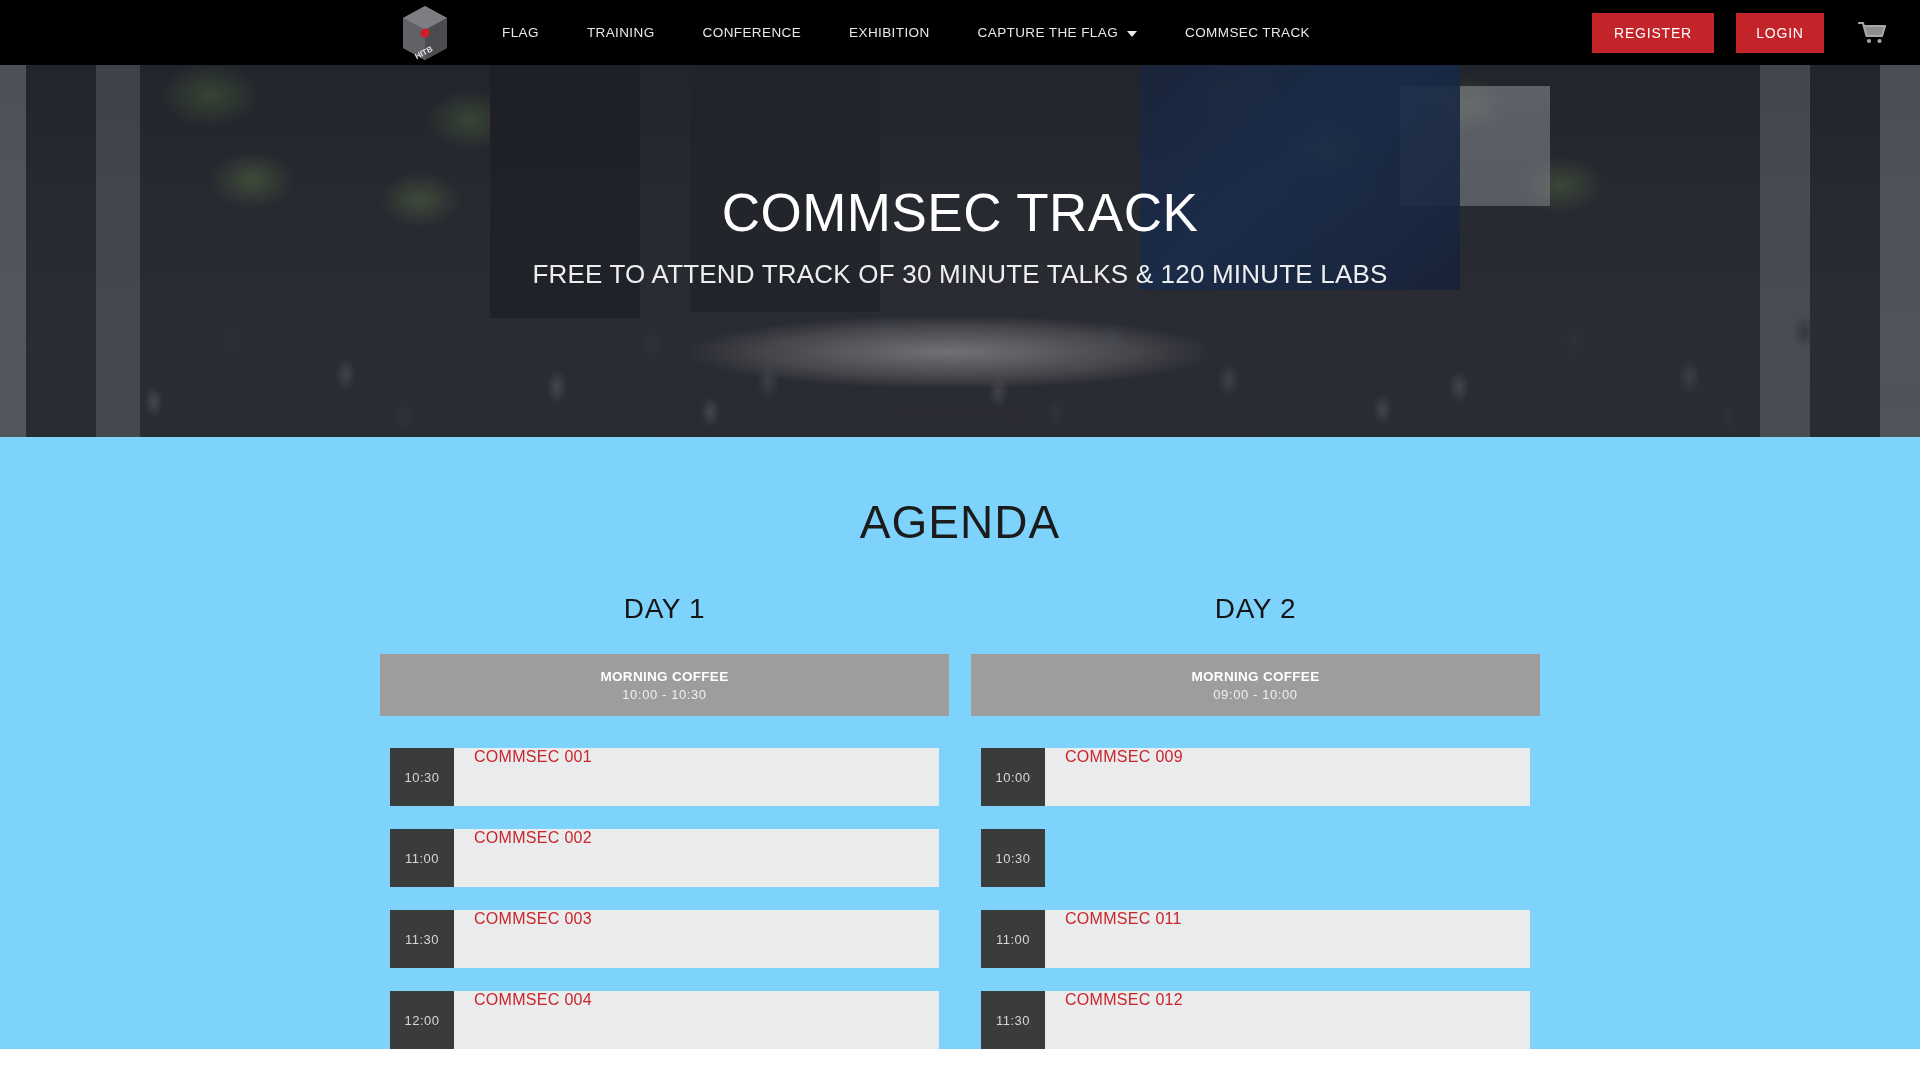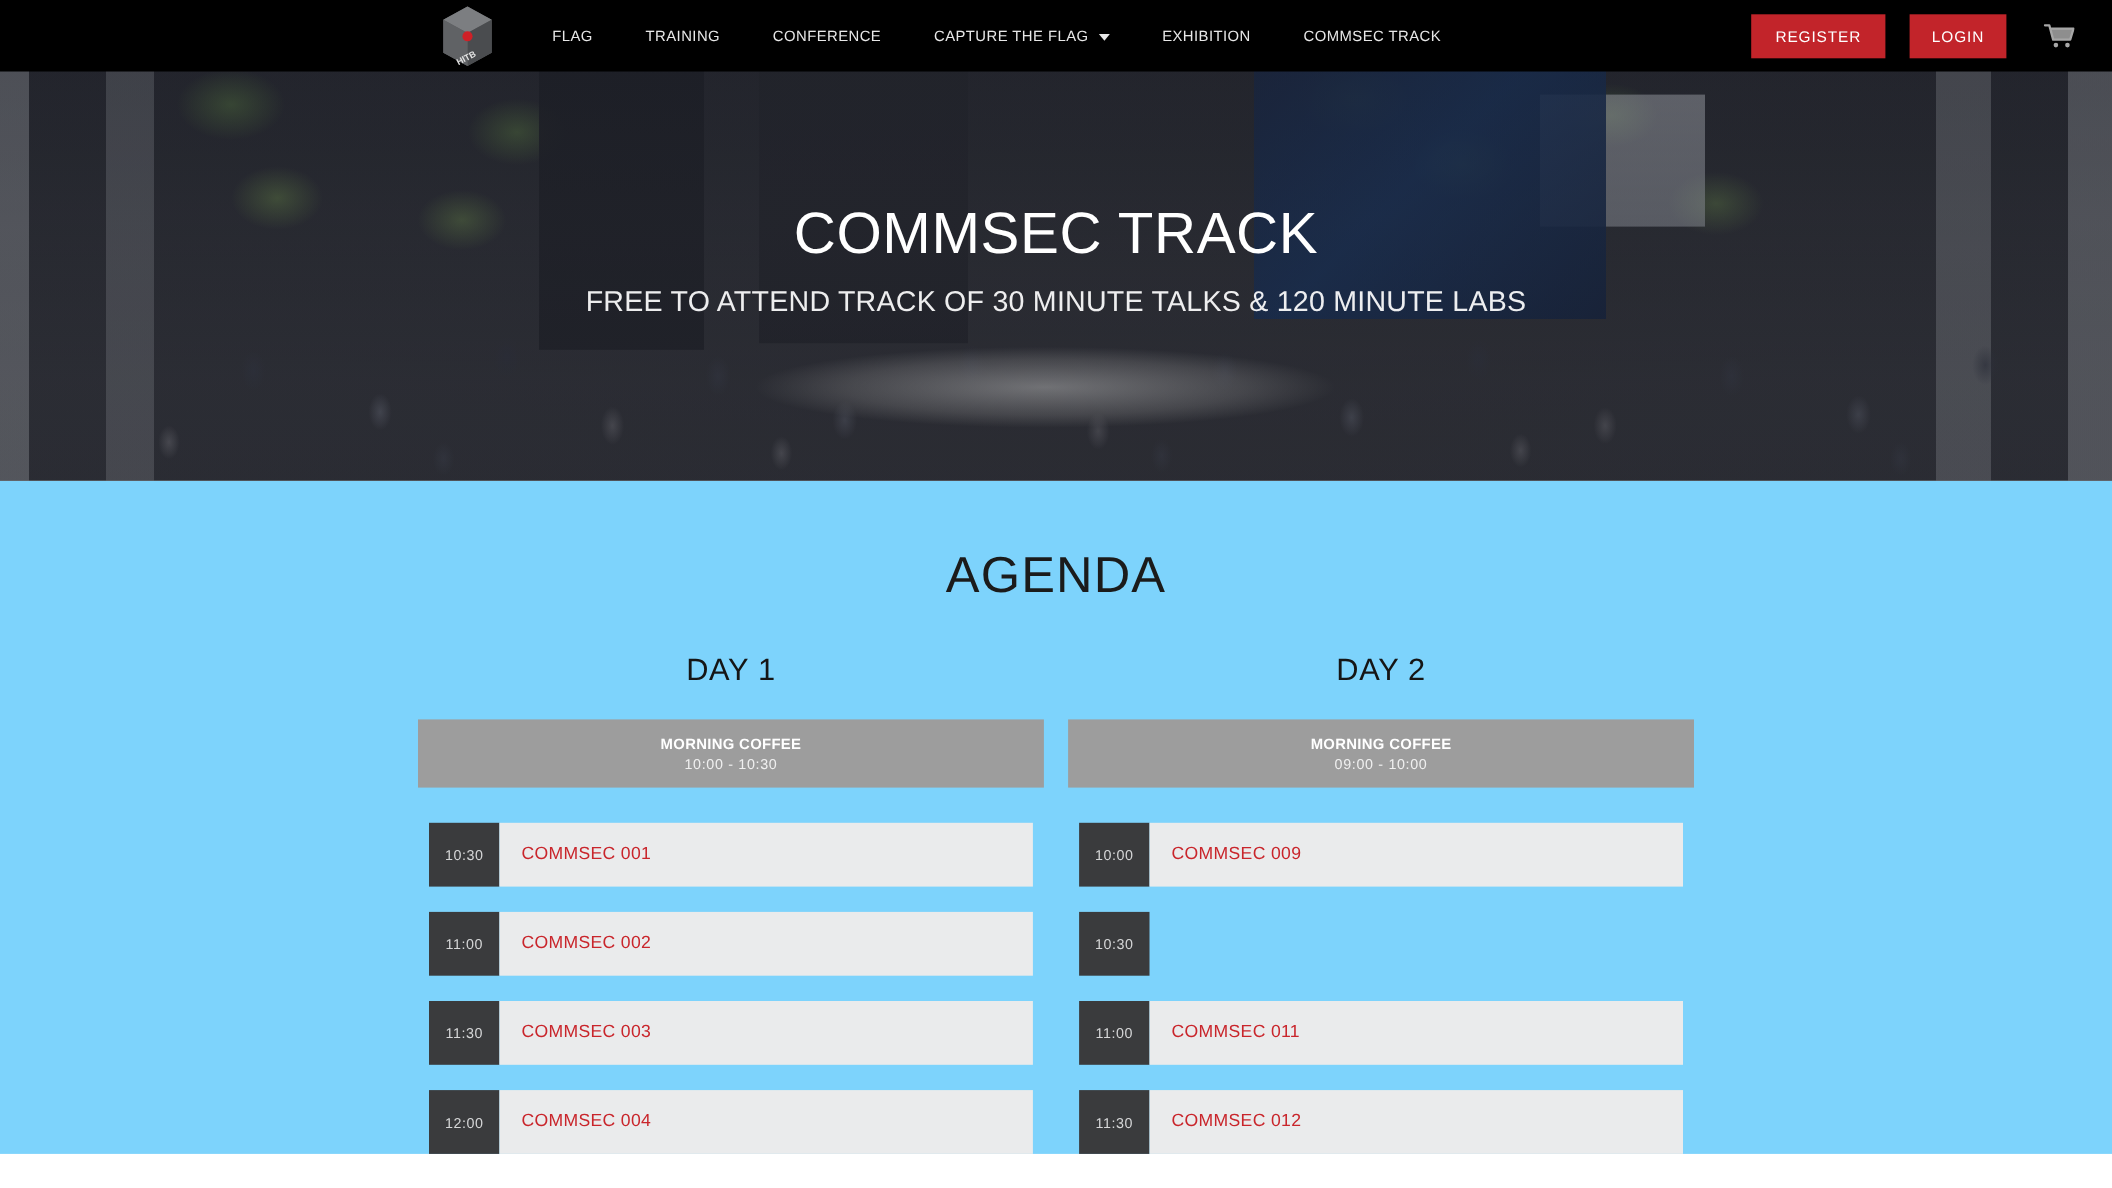--- a/index.html
+++ b/index.html
@@ -316,21 +316,21 @@
     display: flex;
     align-items: center;
     justify-content: center;
     flex: 0 0 64px;
   }
 
   .session-body {
     flex: 1;
     background: #eaebec;
     display: flex;
-    align-items: center;
+    align-items: flex-start;
     padding-left: 20px;
   }
 
   .session-title {
     color: #c9252b;
     font-size: 16px;
     letter-spacing: 0.3px;
   }
 
   
@@ -360,25 +360,25 @@
     <div class="nav-link">
       <span>FLAG</span>
     </div>
     <div class="nav-link">
       <span>TRAINING</span>
     </div>
     <div class="nav-link">
       <span>CONFERENCE</span>
     </div>
     <div class="nav-link">
+      <span>EXHIBITION</span>
+    </div>
+    <div class="nav-link">
       <span>CAPTURE THE FLAG</span>
       <span class="caret"></span>
-    </div>
-    <div class="nav-link">
-      <span>EXHIBITION</span>
     </div>
     <div class="nav-link">
       <span>COMMSEC TRACK</span>
     </div>
   </div>
 
   <div class="nav-actions">
     <button class="btn-red btn-register">REGISTER</button>
     <button class="btn-red btn-login">LOGIN</button>
     <div class="cart-wrap">

